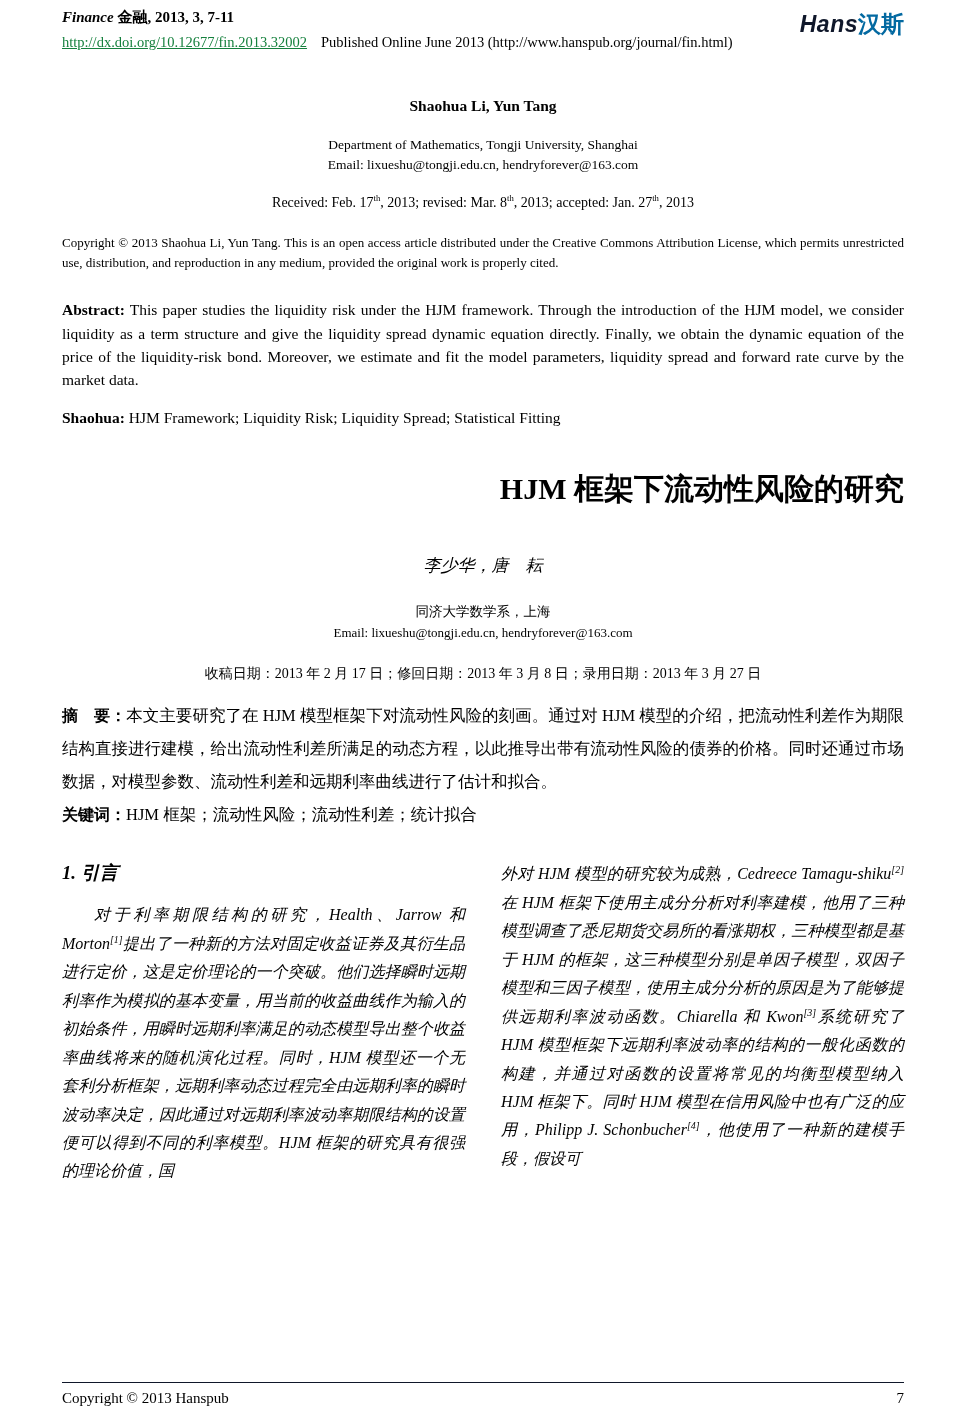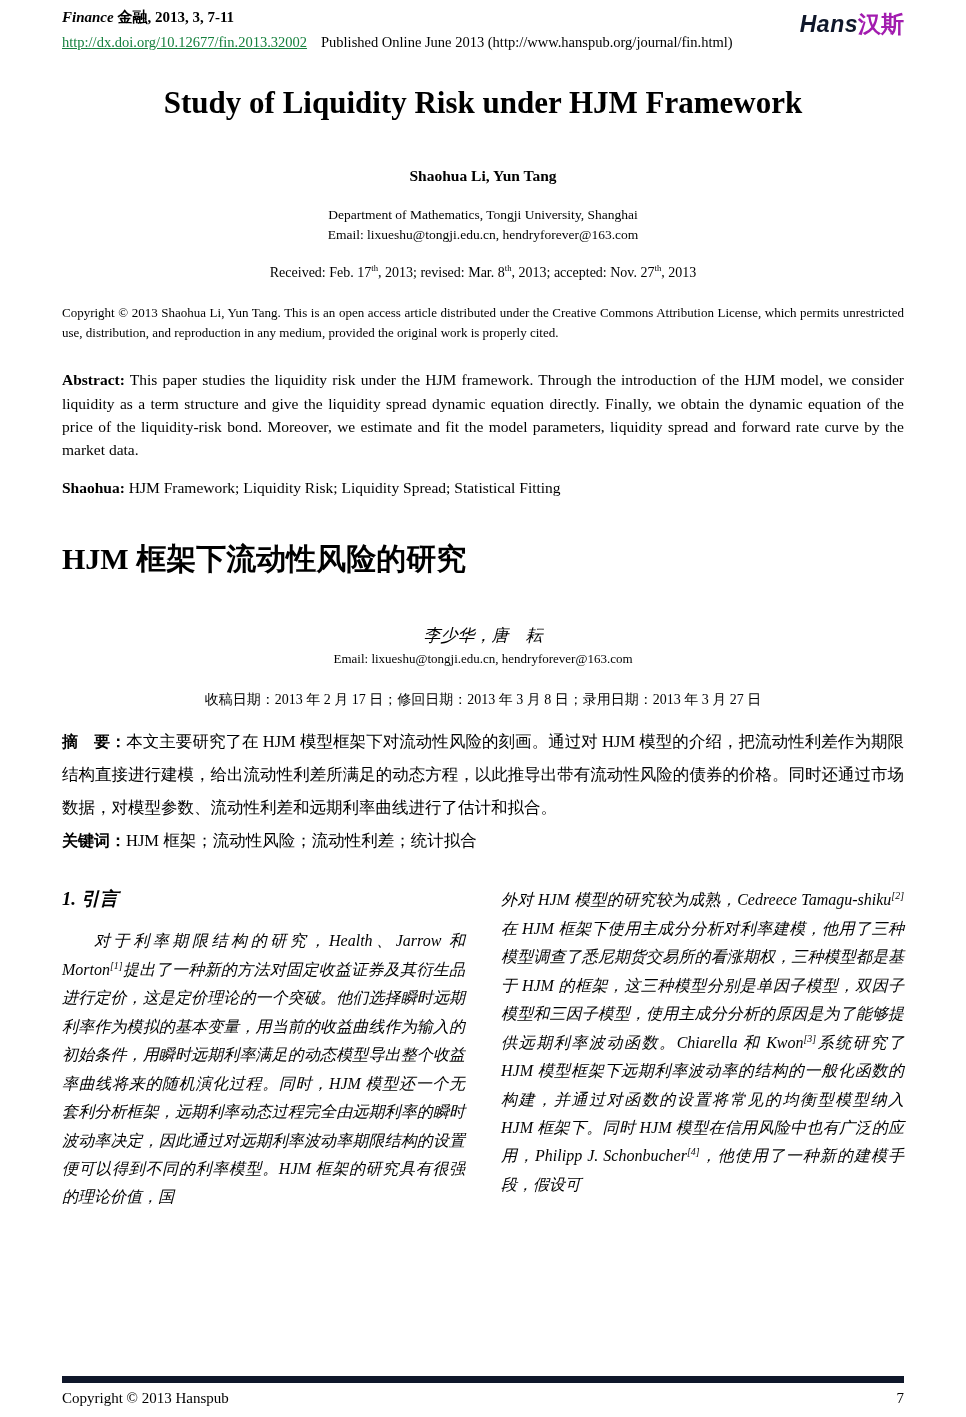--- a/index.html
+++ b/index.html
@@ -14,55 +14,55 @@
 
   
   .hdr { display: flex; justify-content: space-between; align-items: flex-start; }
   .hdr-line1 { font-size: 15px; font-weight: bold; }
   .hdr-line1 .jname { font-style: italic; }
   .hdr-line2 { margin-top: 7px; font-size: 14.5px; }
   a.doi { color: #15803d; text-decoration: underline; cursor: pointer; }
   .pub { margin-left: 14px; }
   .logo { font-family: "Liberation Sans", sans-serif; font-weight: bold; font-size: 23px; white-space: nowrap; padding-top: 1px; }
   .logo .hans { color: #0f172a; font-style: italic; letter-spacing: .5px; }
-  .logo .cn { color: #a21caf; }
+  .logo .cn { color: #0369a1; }
 
   
   h1.en-title { text-align: center; font-size: 31px; font-weight: bold; margin: 34px 0 0 0; }
   .en-authors { text-align: center; font-weight: bold; font-size: 15.5px; margin-top: 46px; }
   .en-affil   { text-align: center; font-size: 13.5px; margin-top: 22px; }
   .en-email   { text-align: center; font-size: 13.5px; margin-top: 4px; }
   .received   { text-align: center; font-size: 14px; margin-top: 20px; }
   sup { font-size: .62em; }
   .license  { font-size: 13px; line-height: 1.6; text-align: justify; margin-top: 22px; }
   .abstract { font-size: 15.5px; line-height: 1.5; text-align: justify; margin-top: 24px; }
   .kw       { font-size: 15.5px; margin-top: 18px; }
   .blabel   { font-weight: bold; }
 
   
-  h2.cn-title { text-align: left; font-size: 30px; font-weight: bold; margin: 42px 0 0 0; }
+  h2.cn-title { text-align: right; font-size: 30px; font-weight: bold; margin: 42px 0 0 0; }
   .cn-authors { text-align: center; font-size: 17px; margin-top: 44px; font-style: italic; }
   .cn-affil   { text-align: center; font-size: 13.5px; margin-top: 26px; }
   .cn-email   { text-align: center; font-size: 13px; margin-top: 4px; }
   .cn-dates   { text-align: center; font-size: 14px; margin-top: 24px; }
   .cn-abstract{ font-size: 16.5px; line-height: 2.0; text-align: justify; margin-top: 16px; }
   .cn-kw      { font-size: 16.5px; margin-top: 6px; }
   .cn-label   { font-weight: bold; font-family: "Liberation Sans", sans-serif; font-size: 16px; }
 
   
   .columns { display: flex; gap: 36px; margin-top: 34px; font-style: italic; }
   .col { width: 407px; }
   h3.sec { font-size: 18.5px; font-weight: bold; margin: 0 0 16px 0; font-family: "Liberation Sans", sans-serif; }
   h3.sec .secnum { font-family: "Liberation Serif", serif; }
   p.body-p { font-size: 16px; line-height: 1.78; text-align: justify; margin: 0; }
   p.indent { text-indent: 2em; }
 
   
   .footer { position: absolute; left: 62px; right: 62px; bottom: 10px;
-            border-top: 7px solid #0f172a; padding-top: 7px;
+            border-top: 1px solid #0f172a; padding-top: 7px;
             display: flex; justify-content: space-between; font-size: 15px; }
 </style>
 </head>
 <body>
 
 <div class="page">
 
   <div class="hdr">
     <div>
       <div class="hdr-line1">
@@ -70,41 +70,41 @@
       </div>
       <div class="hdr-line2">
         <a class="doi" href="#">http://dx.doi.org/10.12677/fin.2013.32002</a><span class="pub">Published Online June 2013 (http://www.hanspub.org/journal/fin.html)</span>
       </div>
     </div>
     <div class="logo">
       <span class="hans">Hans</span><span class="cn">汉斯</span>
     </div>
   </div>
 
-  <h1 class="en-title">Study of Liquidity Risk under HJM Framework</h1>
   <div class="en-authors">Shaohua Li, Yun Tang</div>
   <div class="en-affil">Department of Mathematics, Tongji University, Shanghai</div>
   <div class="en-email">Email: lixueshu@tongji.edu.cn, hendryforever@163.com</div>
 
   <div class="received">
-    <span>Received: Feb. 17</span><sup>th</sup><span>, 2013; revised: Mar. 8</span><sup>th</sup><span>, 2013; accepted: Nov. 27</span><sup>th</sup><span>, 2013</span>
+    <span>Received: Feb. 17</span><sup>th</sup><span>, 2013; revised: Mar. 8</span><sup>th</sup><span>, 2013; accepted: Jan. 27</span><sup>th</sup><span>, 2013</span>
   </div>
 
   <div class="license">Copyright © 2013 Shaohua Li, Yun Tang. This is an open access article distributed under the Creative Commons Attribution License, which permits unrestricted use, distribution, and reproduction in any medium, provided the original work is properly cited.</div>
 
   <div class="abstract">
     <span class="blabel">Abstract:</span><span> This paper studies the liquidity risk under the HJM framework. Through the introduction of the HJM model, we consider liquidity as a term structure and give the liquidity spread dynamic equation directly. Finally, we obtain the dynamic equation of the price of the liquidity-risk bond. Moreover, we estimate and fit the model parameters, liquidity spread and forward rate curve by the market data.</span>
   </div>
 
   <div class="kw">
     <span class="blabel">Shaohua:</span><span> HJM Framework; Liquidity Risk; Liquidity Spread; Statistical Fitting</span>
   </div>
 
   <h2 class="cn-title">HJM 框架下流动性风险的研究</h2>
   <div class="cn-authors">李少华，唐　耘</div>
+  <div class="cn-affil">同济大学数学系，上海</div>
   <div class="cn-email">Email: lixueshu@tongji.edu.cn, hendryforever@163.com</div>
   <div class="cn-dates">收稿日期：2013 年 2 月 17 日；修回日期：2013 年 3 月 8 日；录用日期：2013 年 3 月 27 日</div>
 
   <div class="cn-abstract">
     <span class="cn-label">摘　要：</span><span>本文主要研究了在 HJM 模型框架下对流动性风险的刻画。通过对 HJM 模型的介绍，把流动性利差作为期限结构直接进行建模，给出流动性利差所满足的动态方程，以此推导出带有流动性风险的债券的价格。同时还通过市场数据，对模型参数、流动性利差和远期利率曲线进行了估计和拟合。</span>
   </div>
 
   <div class="cn-kw">
     <span class="cn-label">关键词：</span><span>HJM 框架；流动性风险；流动性利差；统计拟合</span>
   </div>

